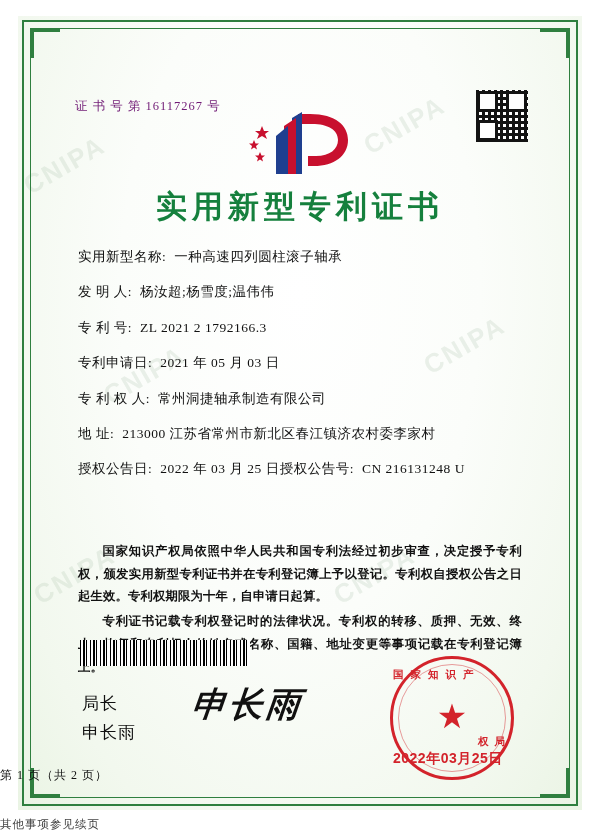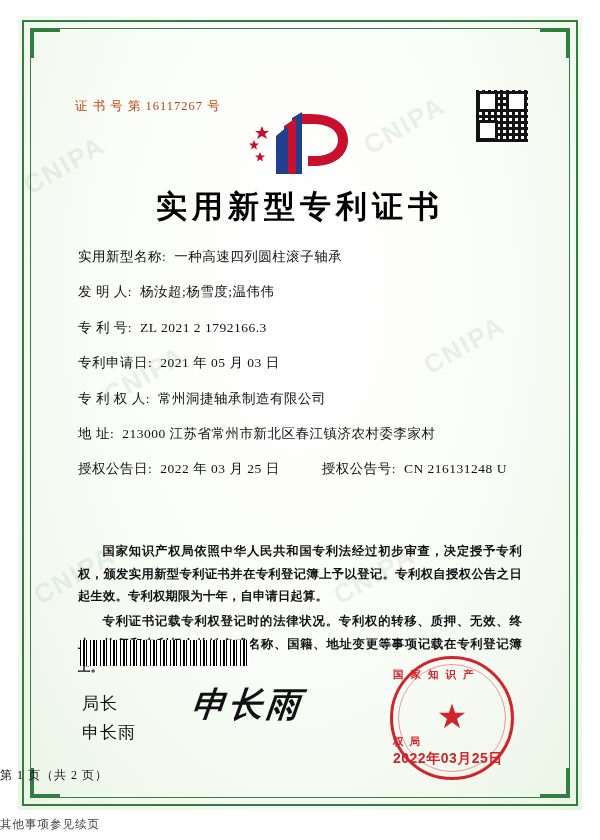--- a/index.html
+++ b/index.html
@@ -61,21 +61,21 @@
   .wm5{left:30px;top:560px;}
   .wm6{left:330px;top:560px;}
 
   .content{
     position:absolute;
     left:40px;top:40px;right:40px;bottom:56px;
   }
 
   .cert-no{
     position:absolute;left:35px;top:58px;
-    font-size:12.5px;color:#c2410c;letter-spacing:1px;
+    font-size:12.5px;color:#701a75;letter-spacing:1px;
   }
 
   
   .qr{
     position:absolute;right:32px;top:50px;
     width:52px;height:52px;
     background:
       repeating-linear-gradient(90deg,#000 0 3px,#fff 3px 6px),
       repeating-linear-gradient(0deg,#000 0 3px,#fff 3px 6px);
     background-blend-mode:multiply;
@@ -97,38 +97,38 @@
     position:absolute;left:50%;top:68px;transform:translateX(-50%);
     width:120px;height:74px;
   }
   .title{
     position:absolute;left:0;right:0;top:146px;
     text-align:center;
     font-family:Liberation Sans, sans-serif;
     font-weight:bold;
     font-size:31px;
     letter-spacing:5px;
-    color:#000000;
+    color:#15803d;
   }
 
   .fields{
     position:absolute;left:38px;right:38px;top:208px;
     font-size:13.5px;color:#111;
   }
   .row{
     display:flex;align-items:baseline;
     margin-bottom:16.5px;
     line-height:1.4;
   }
   .label{
     white-space:nowrap;
     letter-spacing:0.5px;
   }
   .value{margin-left:8px;letter-spacing:0.5px;}
-  .row.two .col2{margin-left:42px;display:flex;align-items:flex-end;}
+  .row.two .col2{display:flex;align-items:flex-end;}
 
   .para{
     position:absolute;left:38px;right:38px;top:500px;
     font-size:12.3px;line-height:1.85;color:#111;text-align:justify;
     letter-spacing:0.2px;
   }
   .para p{margin:0 0 2px 0;text-indent:2em;font-weight:bold;}
 
   
   .barcode{
@@ -162,21 +162,21 @@
   .seal .star{
     position:absolute;left:50%;top:50%;transform:translate(-50%,-54%);
     font-size:34px;color:#d3232b;line-height:1;
   }
   .seal .arc-top{
     position:absolute;left:0;right:0;top:9px;text-align:left;
     font-size:10.5px;letter-spacing:7px;font-weight:bold;
     font-family:"Liberation Sans", sans-serif;
   }
   .seal .arc-bot{
-    position:absolute;left:0;right:0;bottom:28px;text-align:left;
+    position:absolute;left:0;right:0;bottom:28px;text-align:right;
     font-size:10.5px;letter-spacing:6px;font-weight:bold;
     font-family:"Liberation Sans", sans-serif;
   }
   .seal .date{
     position:absolute;left:0;right:0;bottom:9px;text-align:left;
     font-size:14px;font-weight:bold;letter-spacing:0.5px;
     font-family:"Liberation Sans", sans-serif;
   }
   .seal-ring{
     position:absolute;left:5px;top:5px;right:5px;bottom:5px;

